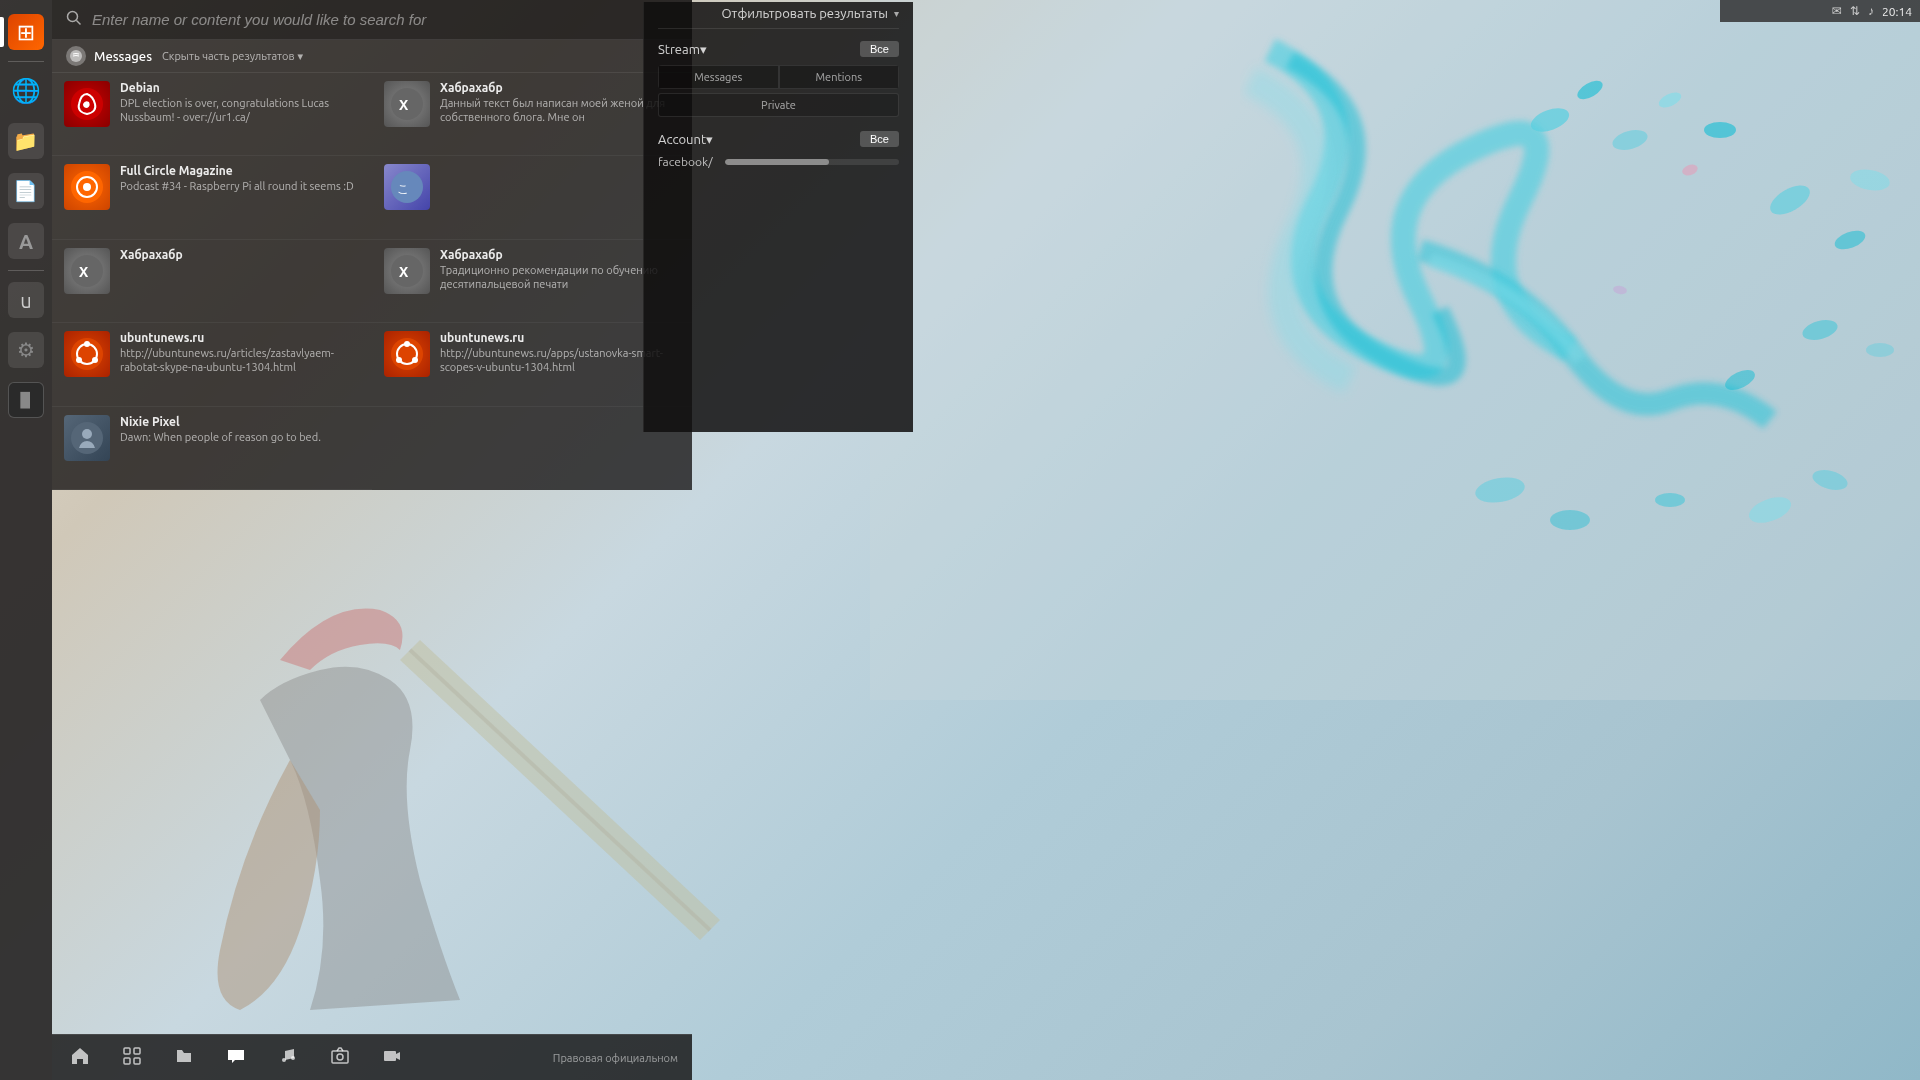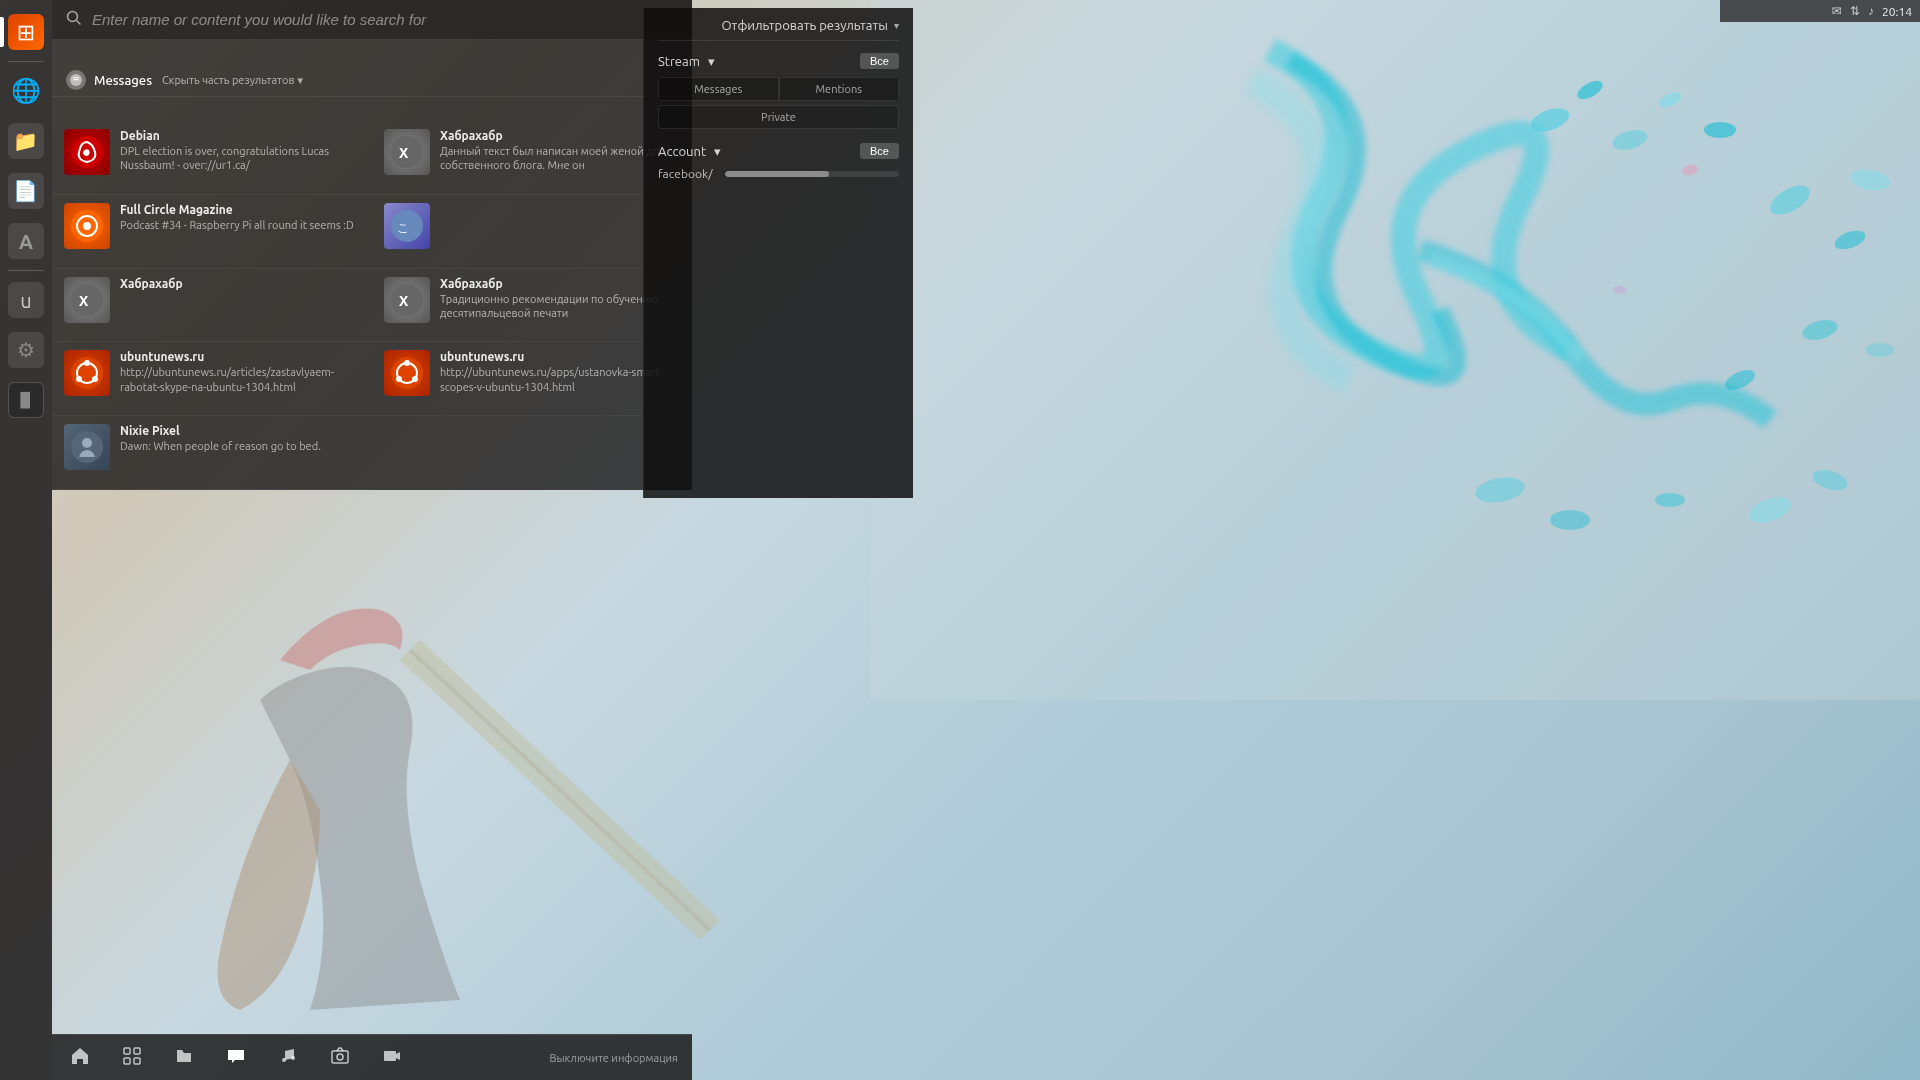--- a/index.html
+++ b/index.html
@@ -119,21 +119,20 @@
     .search-panel {
       position: absolute;
       left: 52px;
       top: 0;
       width: 640px;
       height: 490px;
       background: rgba(20, 18, 18, 0.78);
       z-index: 60;
       display: flex;
       flex-direction: column;
-      gap: 24px;
     }
 
     .search-bar {
       display: flex;
       align-items: center;
       padding: 10px 14px;
       border-bottom: 1px solid rgba(255,255,255,0.1);
       background: rgba(0,0,0,0.3);
     }
 
@@ -286,26 +285,26 @@
     .legal-text {
       color: rgba(255,255,255,0.5);
       font-size: 11px;
       cursor: pointer;
     }
 
     
     .filter-panel {
       position: absolute;
       left: 643px;
-      top: 8px;
+      top: 2px;
       width: 270px;
-      height: 490px;
+      height: 430px;
       background: rgba(15, 14, 14, 0.85);
       z-index: 60;
-      padding: 10px 14px;
+      padding: 4px 14px;
       border-left: 1px solid rgba(255,255,255,0.08);
     }
 
     .filter-header {
       display: flex;
       align-items: center;
       justify-content: flex-end;
       margin-bottom: 12px;
       padding-bottom: 8px;
       border-bottom: 1px solid rgba(255,255,255,0.1);
@@ -331,21 +330,21 @@
       align-items: center;
       justify-content: space-between;
       margin-bottom: 8px;
     }
 
     .filter-section-title {
       color: rgba(255,255,255,0.8);
       font-size: 13px;
       display: flex;
       align-items: center;
-      gap: 8px;
+      gap: 0;
     }
 
     .filter-btn-all {
       background: rgba(255,255,255,0.2);
       color: white;
       border: none;
       border-radius: 3px;
       padding: 2px 10px;
       font-size: 11px;
       cursor: pointer;
@@ -736,21 +735,21 @@
         <path d="M7 5 L9 2 L11 2 L13 5"></path>
       </svg>
     </span>
     <span class="nav-icon" title="Video">
       <svg width="20" height="20" viewBox="0 0 20 20" fill="rgba(255,255,255,0.7)">
         <rect x="2" y="5" width="12" height="10" rx="1"></rect>
         <path d="M14 8 L18 6 L18 14 L14 12Z"></path>
       </svg>
     </span>
   </div>
-  <span class="legal-text">Выключите информация</span>
+  <span class="legal-text">Правовая официальном</span>
 </div>
 
 <div class="filter-panel">
 
   <div class="filter-header">
     <span class="filter-title">Отфильтровать результаты</span>
     <span class="filter-chevron">▾</span>
   </div>
 
   <div class="filter-section">

